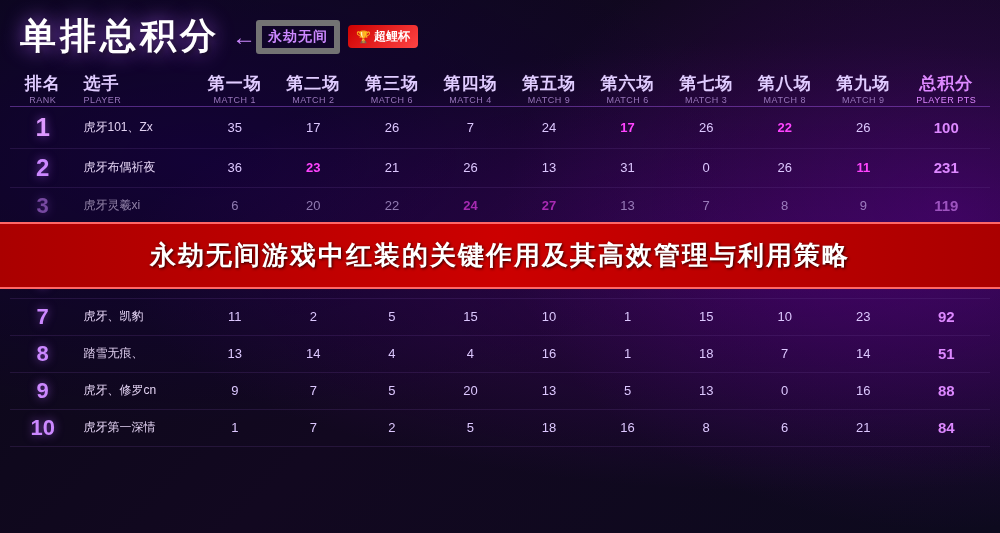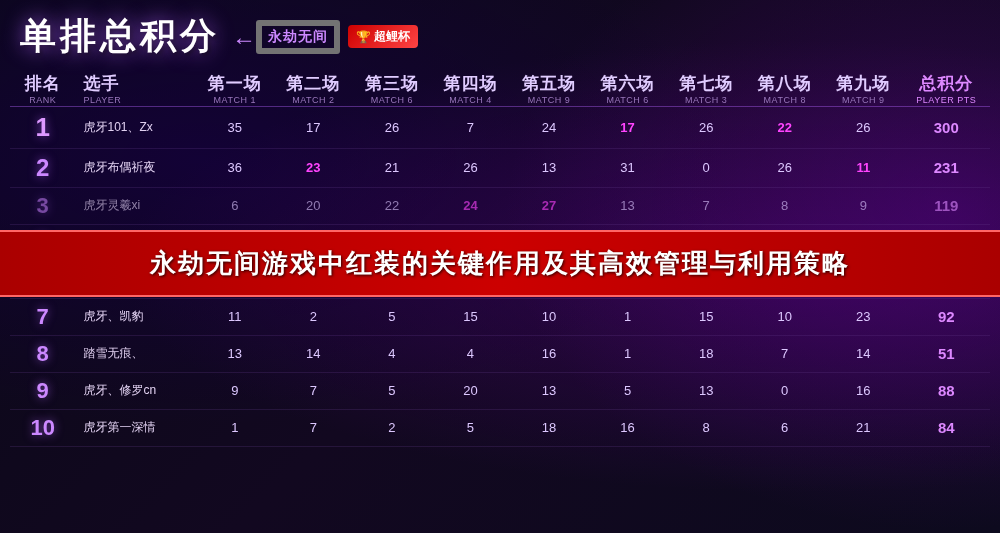--- a/index.html
+++ b/index.html
@@ -194,21 +194,21 @@
 
     
     .cell-special {
       color: #ff44ff !important;
       font-weight: 700;
     }
 
     
     .banner-overlay {
       position: absolute;
-      top: 230px;
+      top: 222px;
       left: 0;
       right: 0;
       background: linear-gradient(90deg, #aa0000, #cc0000, #aa0000);
       border-top: 2px solid #ff6666;
       border-bottom: 2px solid #ff6666;
       padding: 14px 20px;
       z-index: 10;
       text-align: center;
     }
 
@@ -302,21 +302,21 @@
             <td>虎牙101、Zx</td>
             <td>35</td>
             <td>17</td>
             <td>26</td>
             <td>7</td>
             <td>24</td>
             <td class="cell-special">17</td>
             <td>26</td>
             <td class="cell-special">22</td>
             <td>26</td>
-            <td class="total-pts">300</td>
+            <td class="total-pts">100</td>
           </tr>
           <tr>
             <td><span class="rank-num rank-2">2</span></td>
             <td>虎牙布偶祈夜</td>
             <td>36</td>
             <td class="cell-special">23</td>
             <td>21</td>
             <td>26</td>
             <td>13</td>
             <td>31</td>

